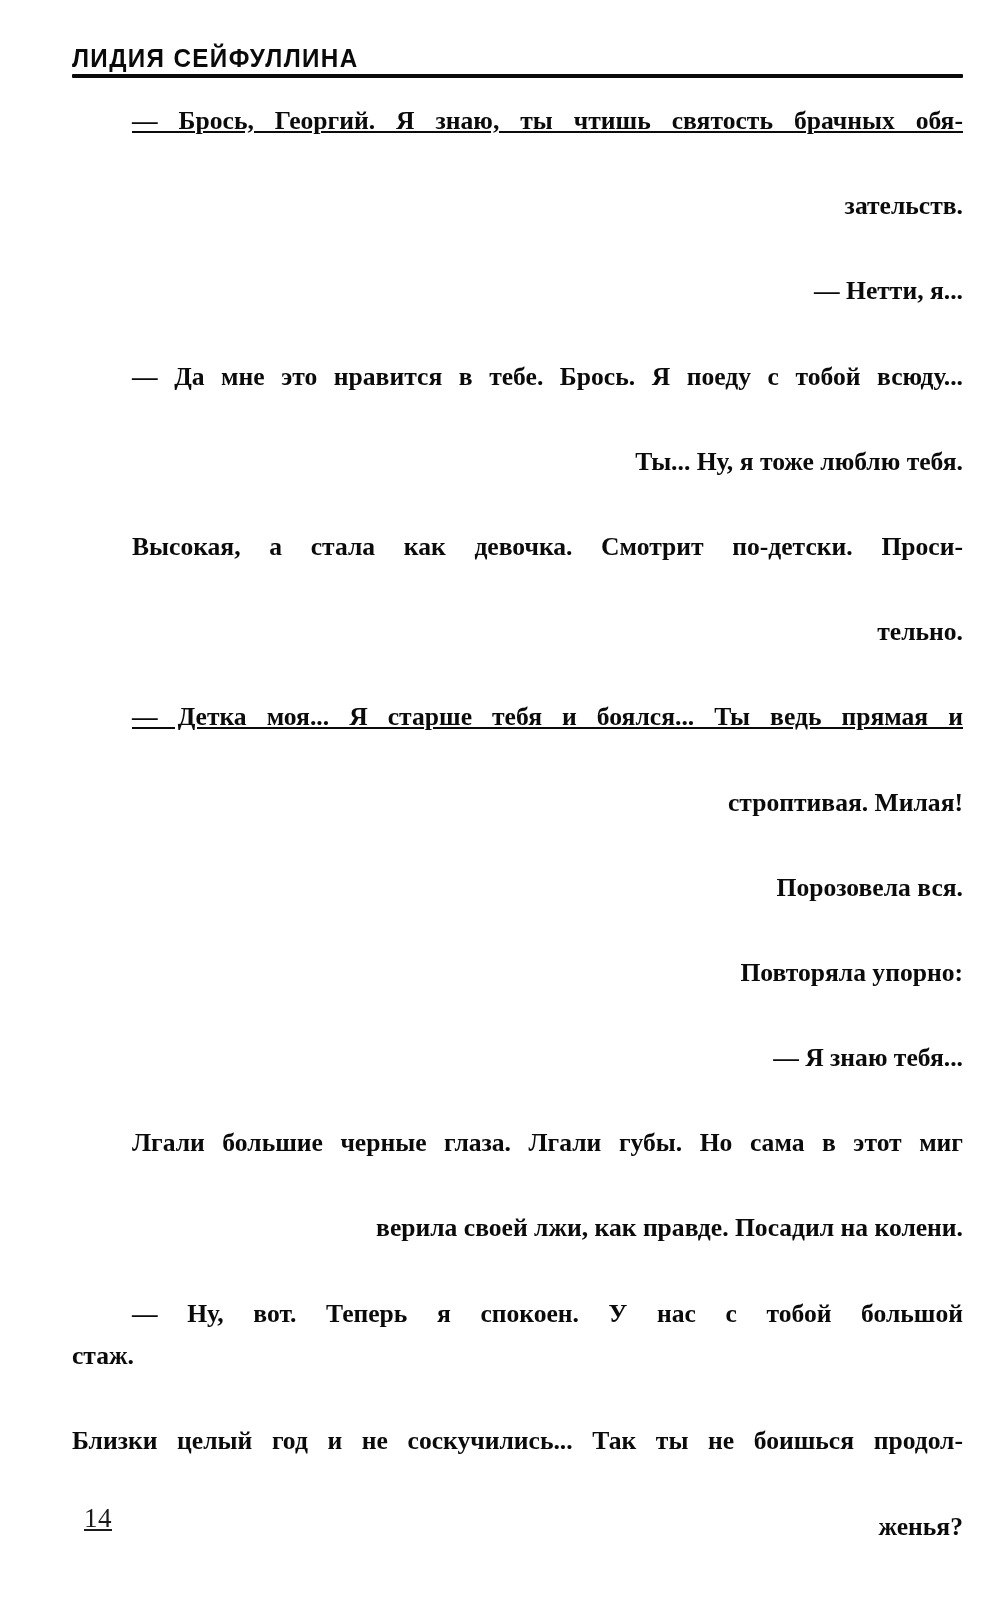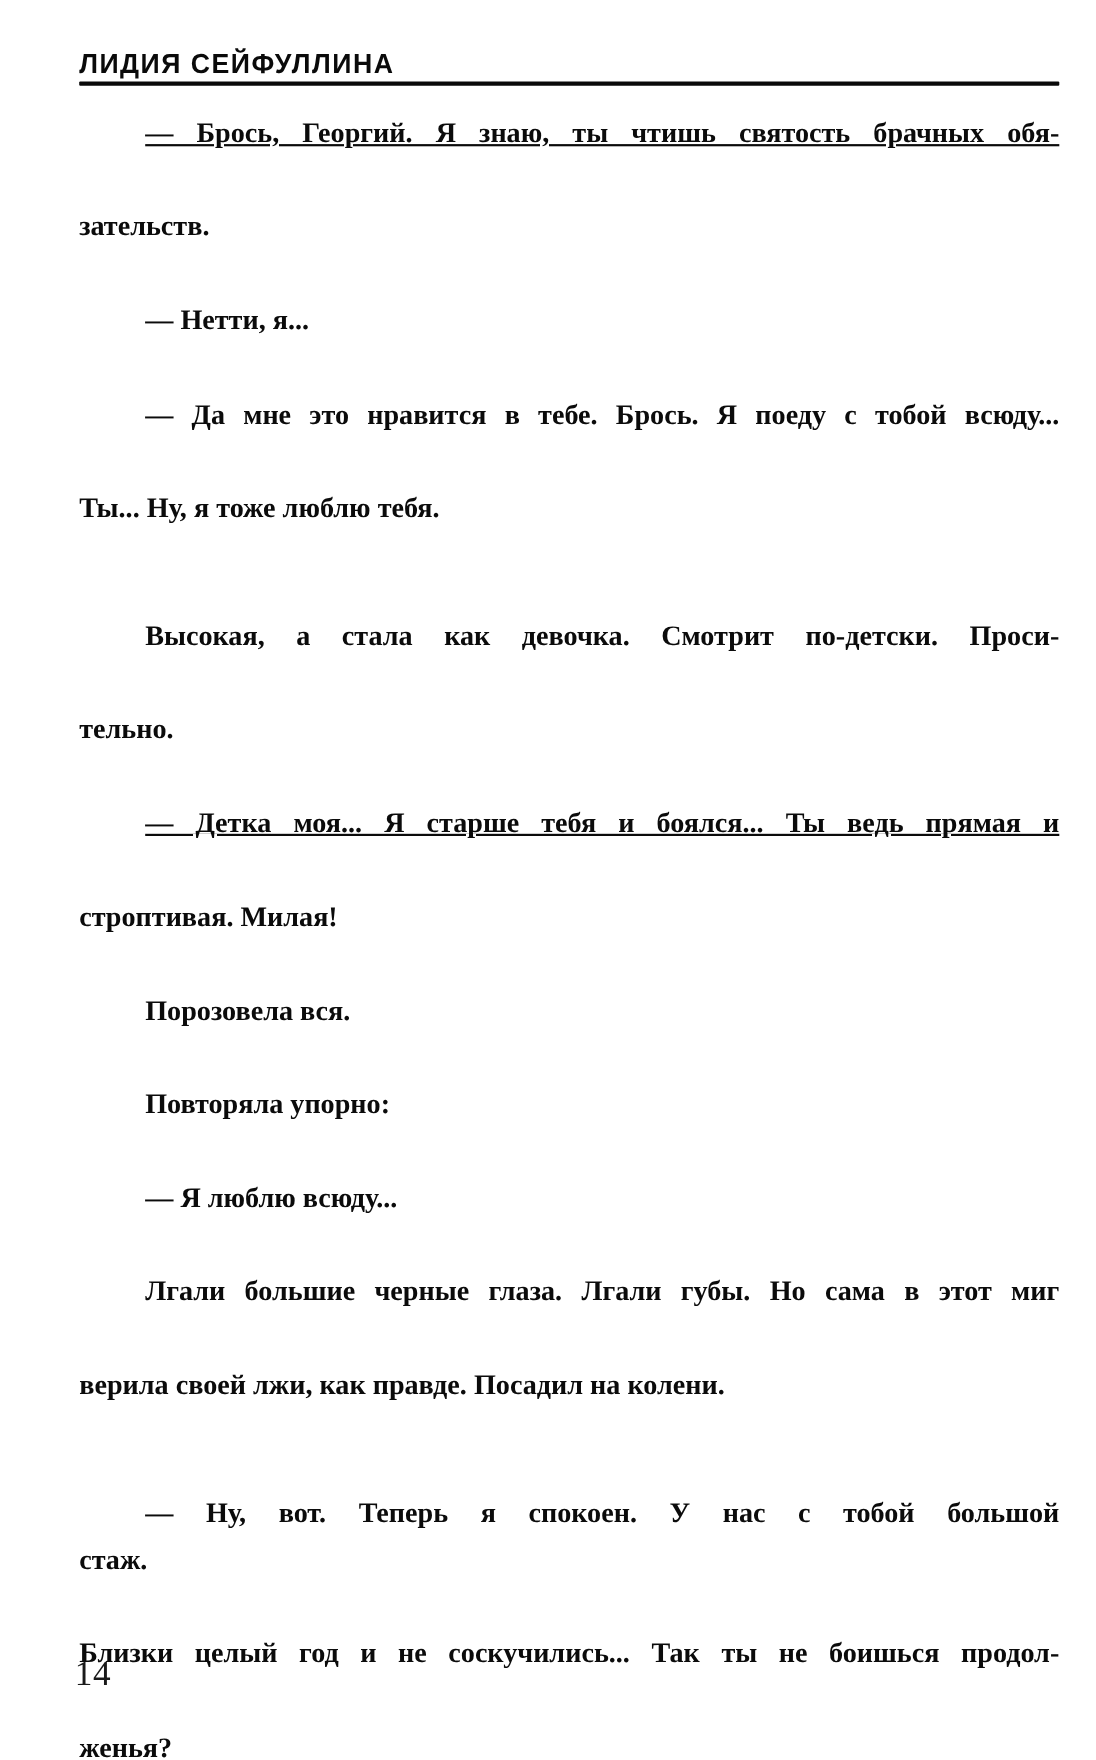--- a/index.html
+++ b/index.html
@@ -85,37 +85,38 @@
     text-align: justify;
     text-indent: 0;
   }
   .jline:after {
     content: "";
     display: inline-block;
     width: 100%;
   }
   .jline.first { text-indent: 60px; }
   .jline.last:after { content: none; }
-  .jline.last { text-align: left; }
+  .jline.last { text-align: right; }
 
   
   .stretch { word-spacing: 0.30em; text-decoration: underline; }
-  .stretch-lg { word-spacing: 0.62em; margin-top: 31px; }
+  .stretch-lg { word-spacing: 0.62em; }
 
   
   .folio {
     position: absolute;
-    left: 68px;
+    left: 84px;
     top: 1505px;
     font-family: "Liberation Serif", "DejaVu Serif", serif;
     font-weight: 400;
-    font-size: 32px;
+    font-size: 27px;
     line-height: 1;
     color: #1a1a1a;
     letter-spacing: 0.5px;
+    text-decoration: underline;
   }
 </style>
 </head>
 <body>
 
 <div class="page">
 
   <div class="running-head">
     <div class="running-head-title">ЛИДИЯ СЕЙФУЛЛИНА</div>
   </div>
@@ -150,21 +151,21 @@
 
     <p class="para">
       <span class="jline first last">Порозовела вся.</span>
     </p>
 
     <p class="para">
       <span class="jline first last">Повторяла упорно:</span>
     </p>
 
     <p class="para">
-      <span class="jline first last">— Я люблю всюду...</span>
+      <span class="jline first last">— Я знаю тебя...</span>
     </p>
 
     <p class="para">
       <span class="jline first">Лгали большие черные глаза. Лгали губы. Но сама в этот миг</span>
       <span class="jline last">верила своей лжи, как правде. Посадил на колени.</span>
     </p>
 
     <p class="para">
       <span class="jline first stretch-lg">— Ну, вот. Теперь я спокоен. У нас с тобой большой стаж.</span>
       <span class="jline">Близки целый год и не соскучились... Так ты не боишься продол-</span>

